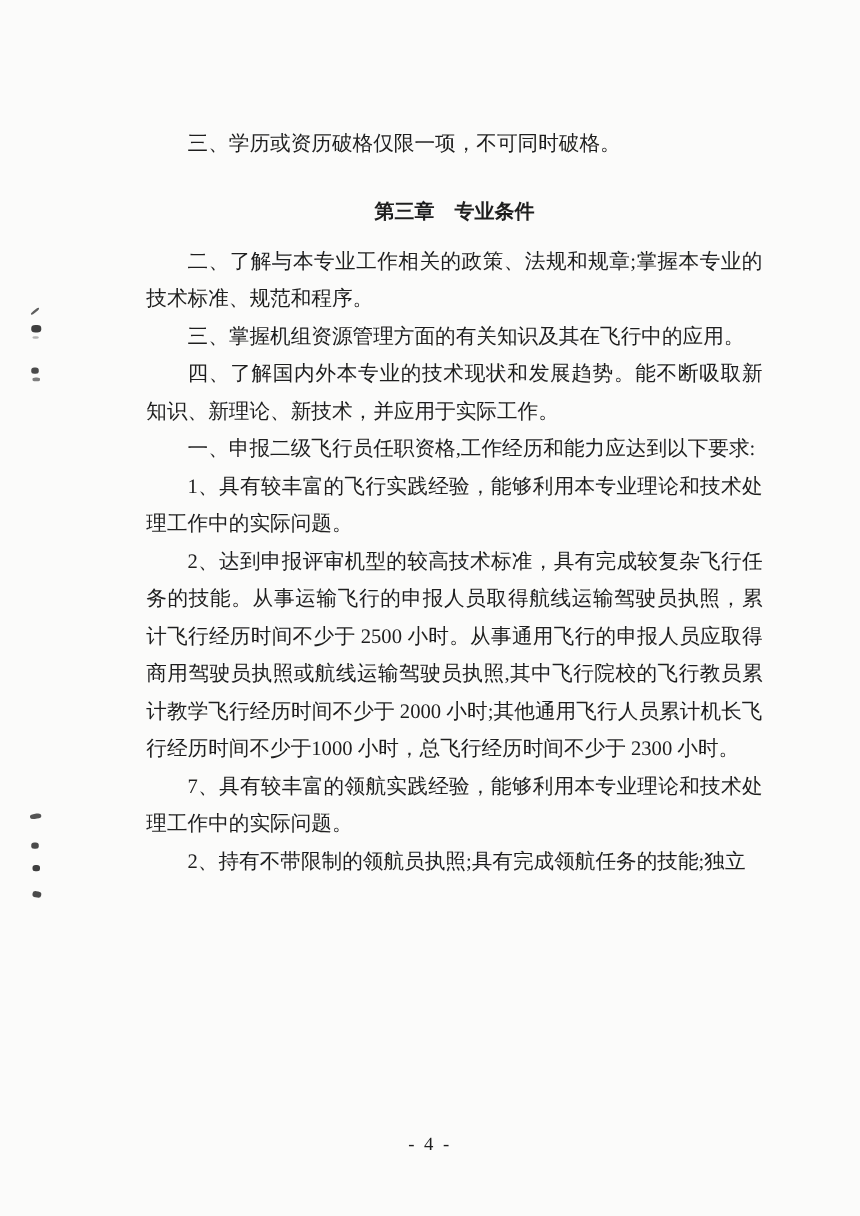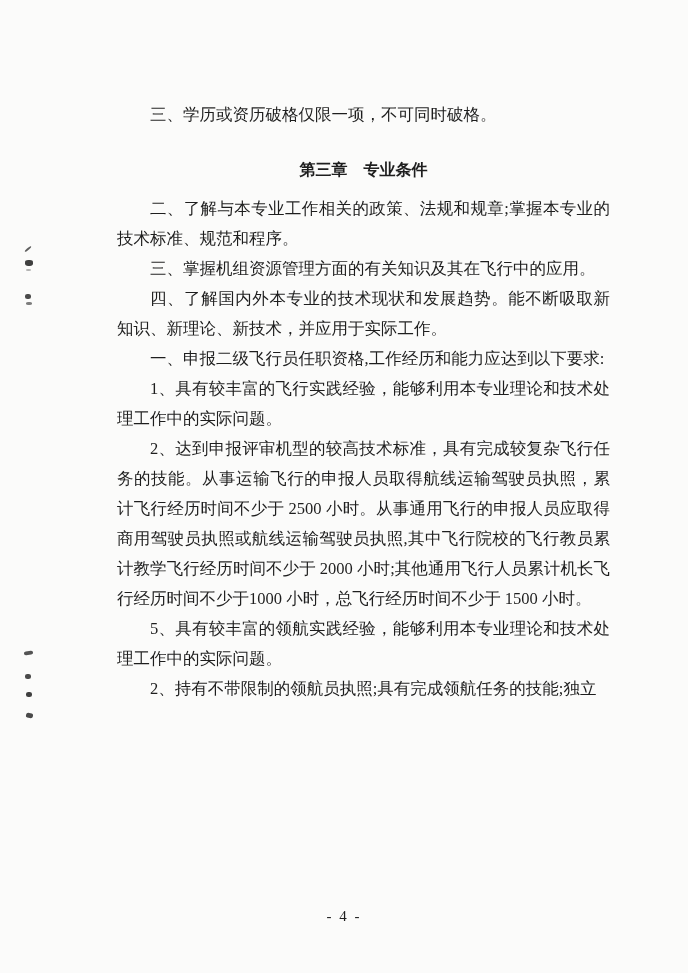--- a/index.html
+++ b/index.html
@@ -71,18 +71,18 @@
       <div class="mark" style="left: 26px; top: 713px; width: 7px; height: 5px; opacity: 0.85; transform: rotate(10deg);"></div>
     </div>
   <div class="content">
       <p class="para body">三、学历或资历破格仅限一项，不可同时破格。</p>
       <p class="para heading">第三章　专业条件</p>
       <p class="para body">二、了解与本专业工作相关的政策、法规和规章;掌握本专业的技术标准、规范和程序。</p>
       <p class="para body">三、掌握机组资源管理方面的有关知识及其在飞行中的应用。</p>
       <p class="para body">四、了解国内外本专业的技术现状和发展趋势。能不断吸取新知识、新理论、新技术，并应用于实际工作。</p>
       <p class="para body">一、申报二级飞行员任职资格,工作经历和能力应达到以下要求:</p>
       <p class="para body">1、具有较丰富的飞行实践经验，能够利用本专业理论和技术处理工作中的实际问题。</p>
-      <p class="para body">2、达到申报评审机型的较高技术标准，具有完成较复杂飞行任务的技能。从事运输飞行的申报人员取得航线运输驾驶员执照，累计飞行经历时间不少于 2500 小时。从事通用飞行的申报人员应取得商用驾驶员执照或航线运输驾驶员执照,其中飞行院校的飞行教员累计教学飞行经历时间不少于 2000 小时;其他通用飞行人员累计机长飞行经历时间不少于1000 小时，总飞行经历时间不少于 1500 小时。</p>
-      <p class="para body">5、具有较丰富的领航实践经验，能够利用本专业理论和技术处理工作中的实际问题。</p>
+      <p class="para body">2、达到申报评审机型的较高技术标准，具有完成较复杂飞行任务的技能。从事运输飞行的申报人员取得航线运输驾驶员执照，累计飞行经历时间不少于 2500 小时。从事通用飞行的申报人员应取得商用驾驶员执照或航线运输驾驶员执照,其中飞行院校的飞行教员累计教学飞行经历时间不少于 2000 小时;其他通用飞行人员累计机长飞行经历时间不少于1000 小时，总飞行经历时间不少于 2300 小时。</p>
+      <p class="para body">7、具有较丰富的领航实践经验，能够利用本专业理论和技术处理工作中的实际问题。</p>
       <p class="para body">2、持有不带限制的领航员执照;具有完成领航任务的技能;独立</p>
     </div>
   <div class="footer">- 4 -</div>
 </div>
 
 </body></html>

